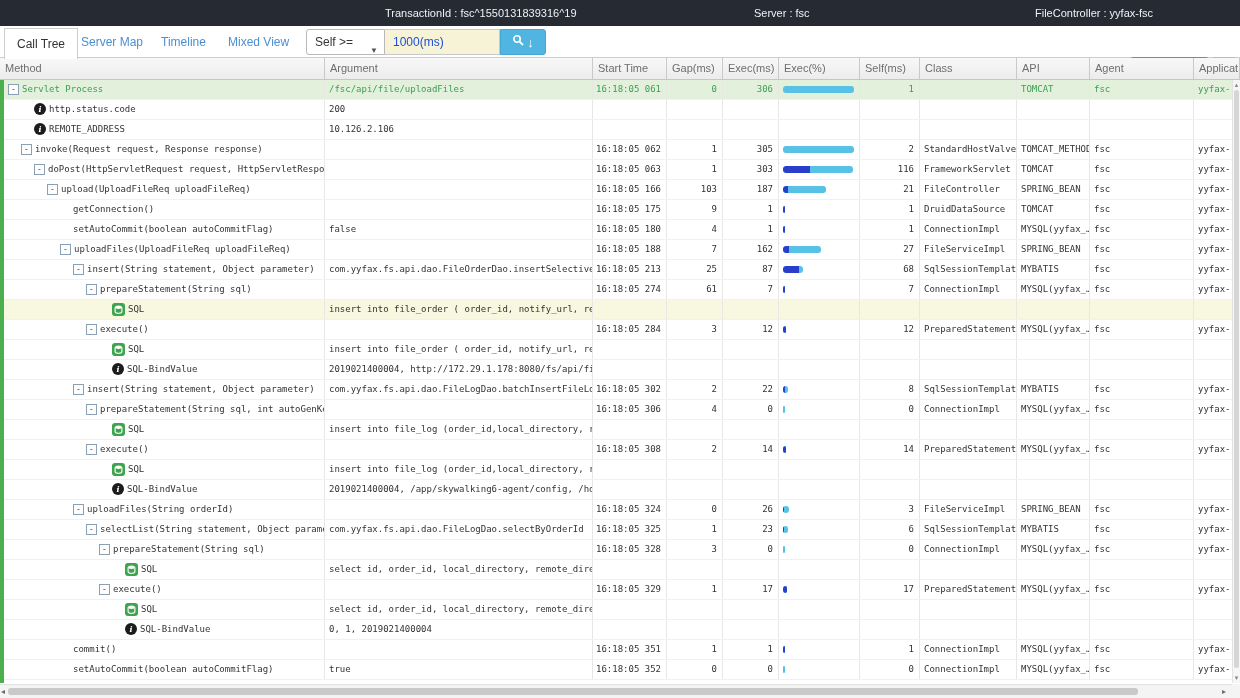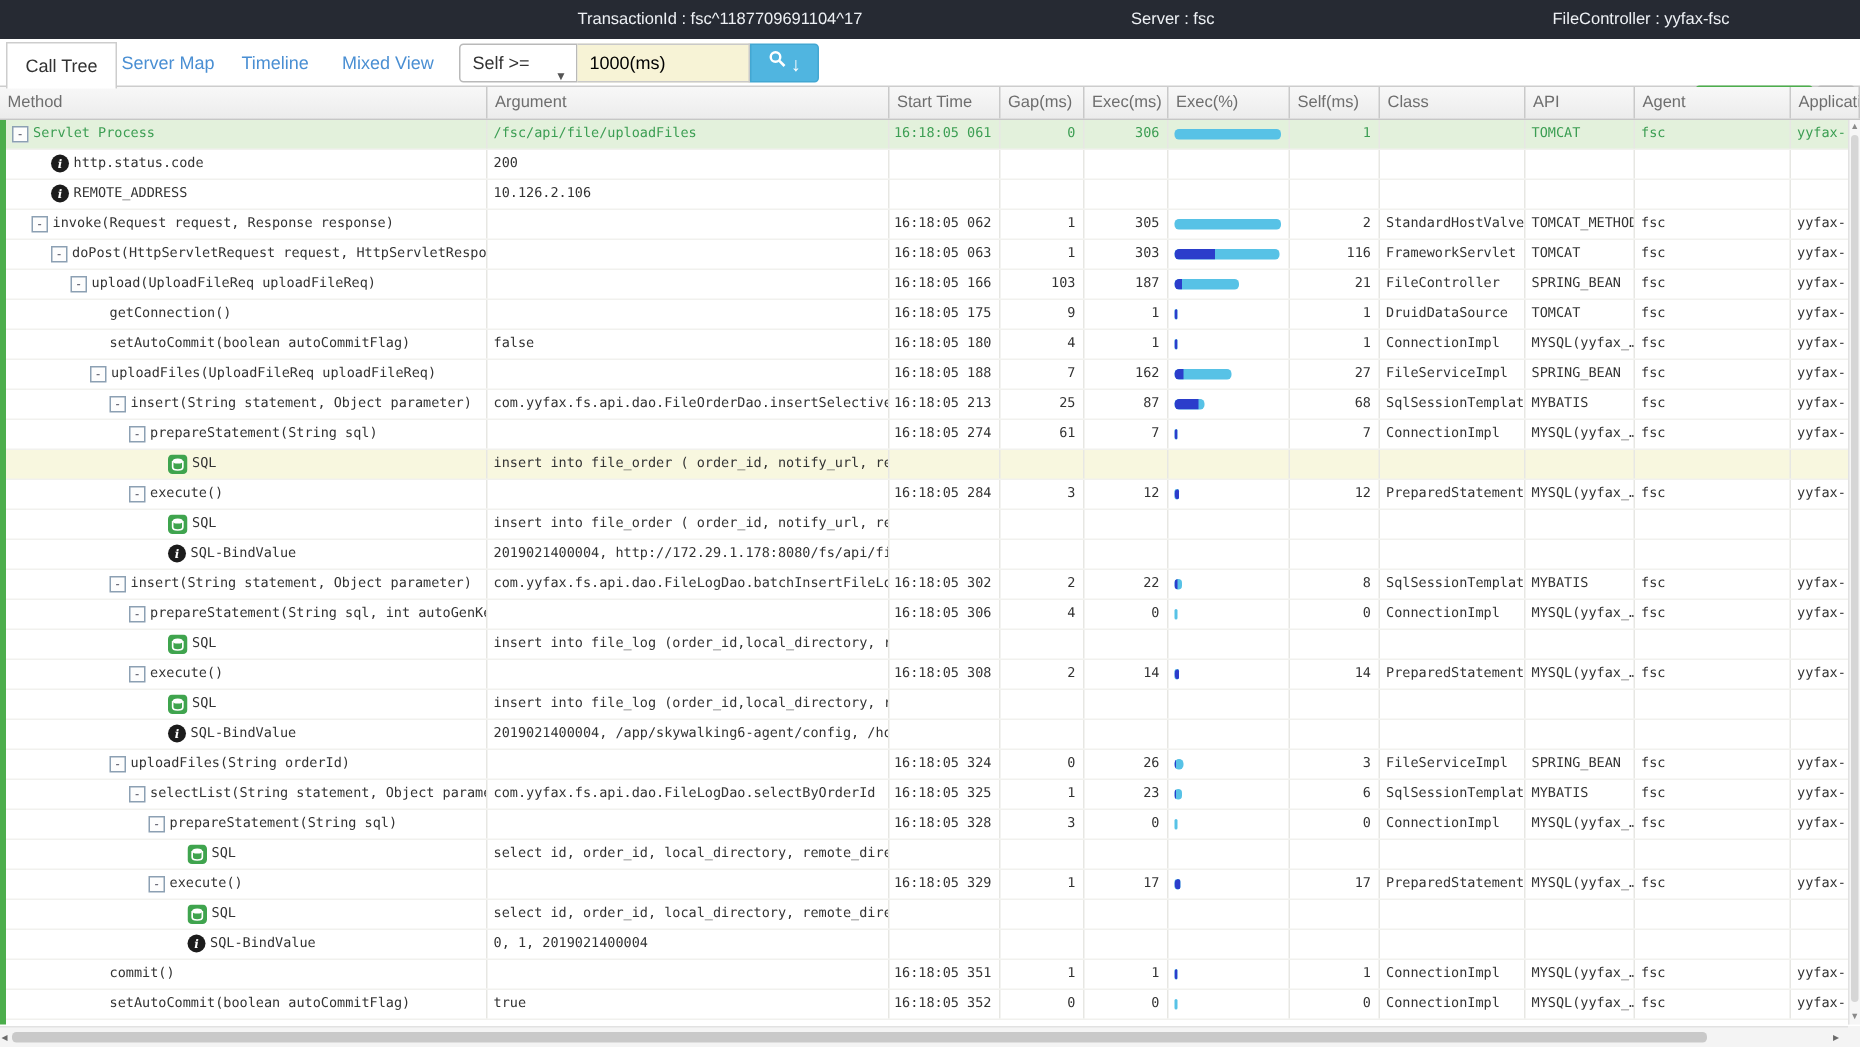--- a/index.html
+++ b/index.html
@@ -11,21 +11,21 @@
   .topbar .tb-item{position:absolute;top:0;height:26px;line-height:26px;color:#eef1f5;font-size:11px;white-space:nowrap;}
   .tb-0{left:72px;} .tb-1{left:385px;} .tb-2{left:754px;} .tb-3{left:1035px;}
 
   
   .toolbar{position:absolute;left:0;top:26px;width:1240px;height:32px;background:#fff;border-bottom:1px solid #cdcdcd;box-sizing:border-box;}
   .tab-active{position:absolute;left:4px;top:2px;height:30px;line-height:30px;padding:0 12px;background:#fff;border:1px solid #cdcdcd;border-bottom:none;font-size:12px;color:#333;z-index:3;}
   .tab-link{position:absolute;top:0;height:32px;line-height:32px;font-size:12px;color:#4a8fd3;cursor:pointer;white-space:nowrap;}
   .tl-1{left:81px;} .tl-2{left:161px;text-align:center;} .tl-3{left:228px;}
   .flt-select{position:absolute;left:306px;top:3px;width:79px;height:26px;box-sizing:border-box;border:1px solid #b9b9b9;border-radius:3px 0 0 3px;background:#fff;font-size:12px;color:#333;line-height:24px;padding-left:8px;}
   .flt-select .caret{position:absolute;right:6px;top:9px;font-size:8px;color:#555;}
-  .flt-input{position:absolute;left:385px;top:3px;width:115px;height:26px;box-sizing:border-box;border:1px solid #c9c9c9;border-left:none;background:#f7f3d6;color:#000000;font-size:12px;padding:0 8px;outline:none;}
+  .flt-input{position:absolute;left:385px;top:3px;width:115px;height:26px;box-sizing:border-box;border:1px solid #c9c9c9;border-left:none;background:#f7f3d6;color:#1d4ed8;font-size:12px;padding:0 8px;outline:none;}
   .flt-btn{position:absolute;left:500px;top:3px;width:46px;height:26px;box-sizing:border-box;background:#50b5e0;border:1px solid #43a7d2;border-radius:0 3px 3px 0;display:flex;align-items:center;justify-content:center;gap:2px;cursor:pointer;}
   .flt-btn .dn{color:#fff;font-size:13px;font-weight:bold;line-height:1;}
   .help-circle{position:absolute;left:1108px;top:32px;width:16px;height:16px;border-radius:50%;background:#4a4a4a;color:#fff;font-size:10px;font-weight:bold;text-align:center;line-height:16px;}
   .btn-complete{position:absolute;left:1130px;top:31px;height:20px;padding:0 8px;background:#5cb85c;border:1px solid #4cae4c;border-radius:3px;color:#fff;font-size:11px;font-weight:bold;line-height:18px;box-sizing:border-box;cursor:pointer;display:flex;align-items:center;gap:4px;}
   .btn-complete .bars{font-size:11px;line-height:1;}
   .btn-export{position:absolute;left:1211px;top:31px;width:26px;height:21px;box-sizing:border-box;border:1px solid #b9b9b9;border-radius:3px;background:#fff;display:flex;align-items:center;justify-content:center;cursor:pointer;}
 
   
   .ghead{position:absolute;left:0;top:58px;width:1240px;height:22px;background:linear-gradient(#f8f8f8,#ececec);border-bottom:1px solid #c6c6c6;box-sizing:border-box;white-space:nowrap;font-size:11px;color:#6e6e6e;}
   .hcell{display:inline-block;height:21px;line-height:21px;box-sizing:border-box;border-right:1px solid #c9c9c9;padding-left:5px;overflow:hidden;vertical-align:top;}
@@ -58,21 +58,21 @@
   .harr{position:absolute;top:2px;font-size:8px;color:#6a6a6a;line-height:10px;}
   .ha-l{left:1px;} .ha-r{right:6px;}
   .corner{position:absolute;right:0;top:684px;width:8px;height:14px;background:#f4f4f4;}
 </style>
 </head>
 <body>
 
 <div class="stage">
 
   <div class="topbar">
-    <span class="tb-item tb-1">TransactionId : fsc^1187709691104^17</span>
+    <span class="tb-item tb-1">TransactionId : fsc^1550131839316^19</span>
     <span class="tb-item tb-2">Server : fsc</span>
     <span class="tb-item tb-3">FileController : yyfax-fsc</span>
   </div>
 
   <div class="toolbar">
     <div class="tab-active">Call Tree</div>
     <div class="tab-link tl-1">Server Map</div>
     <div class="tab-link tl-2">Timeline</div>
     <div class="tab-link tl-3">Mixed View</div>
 

